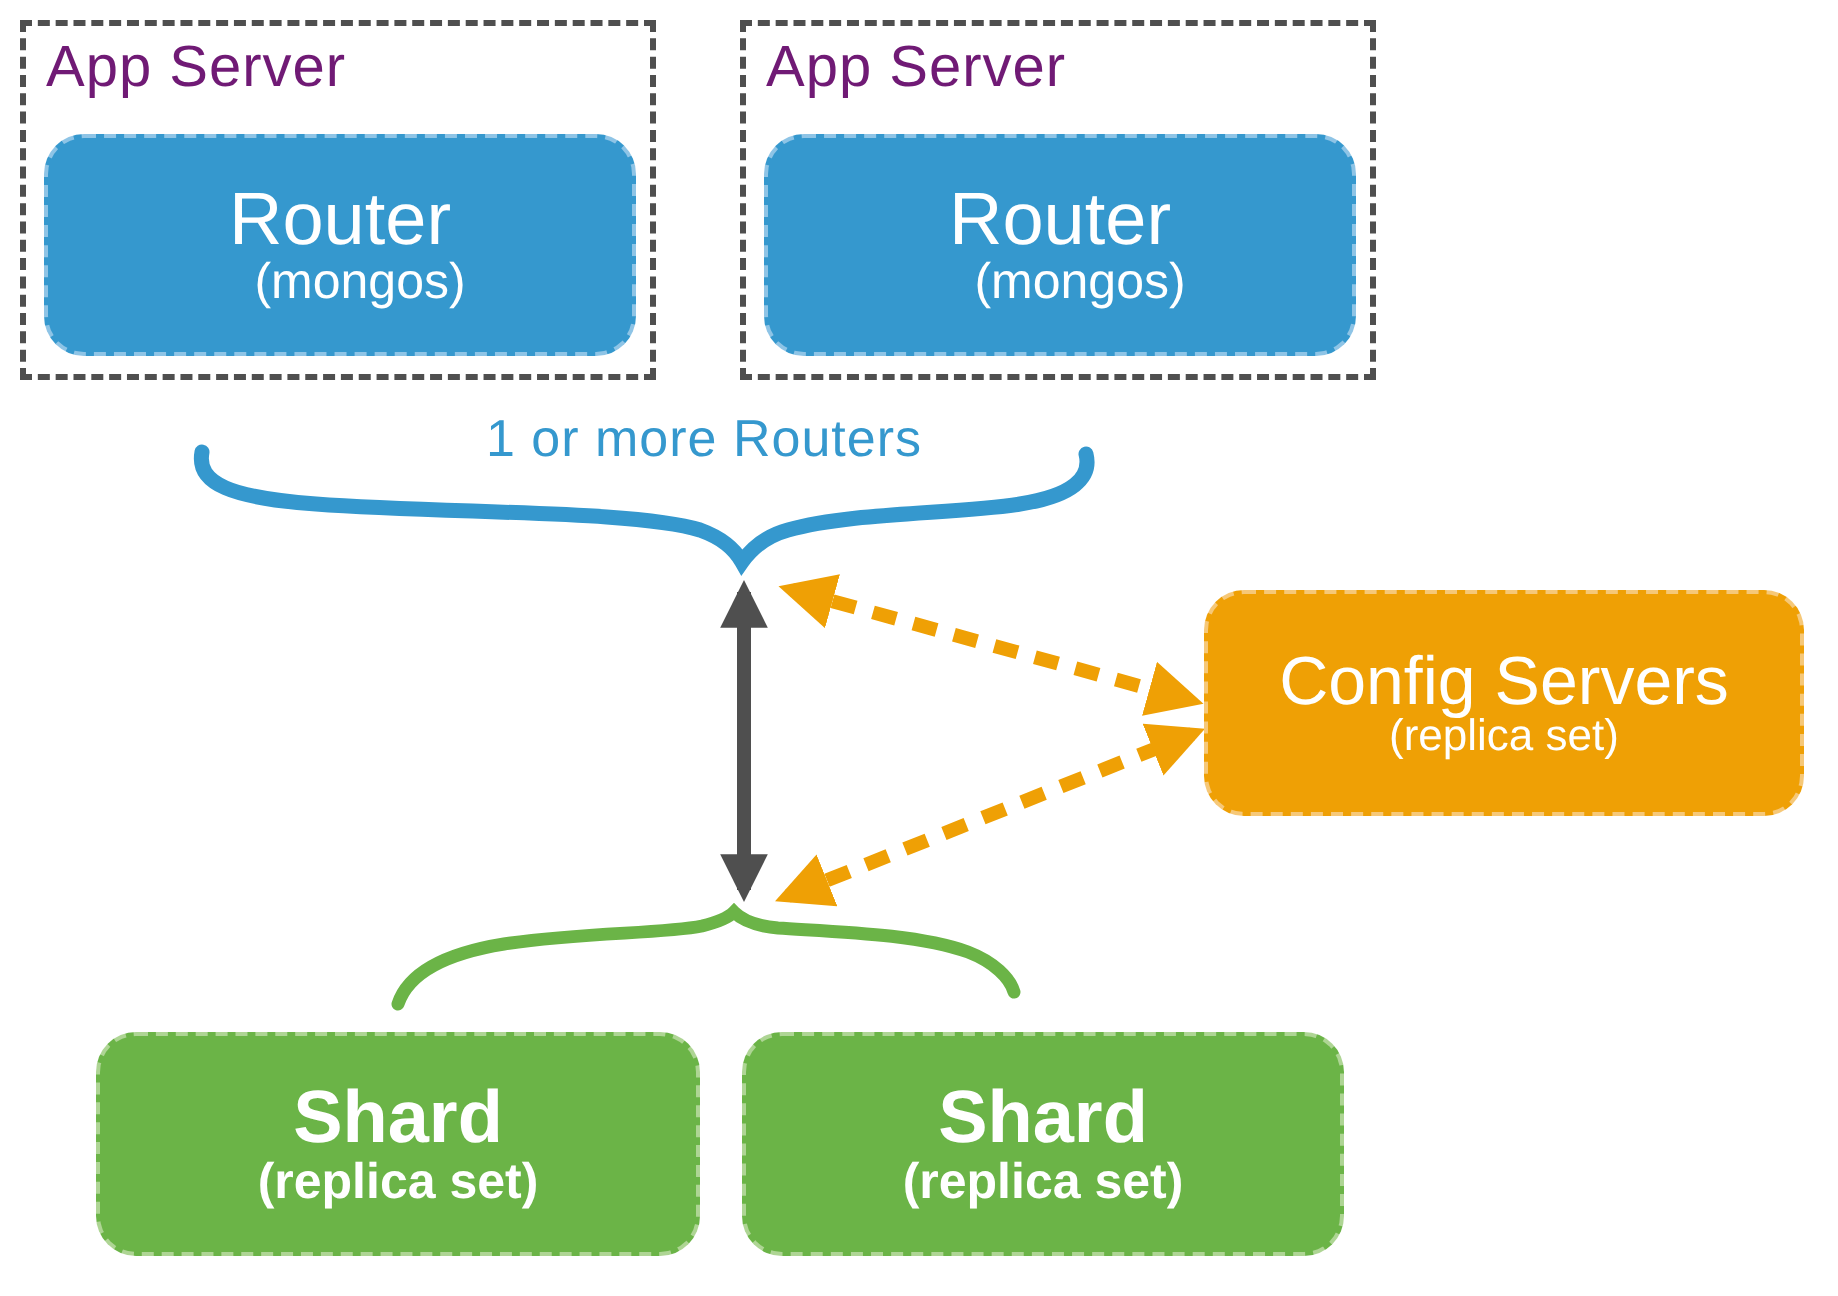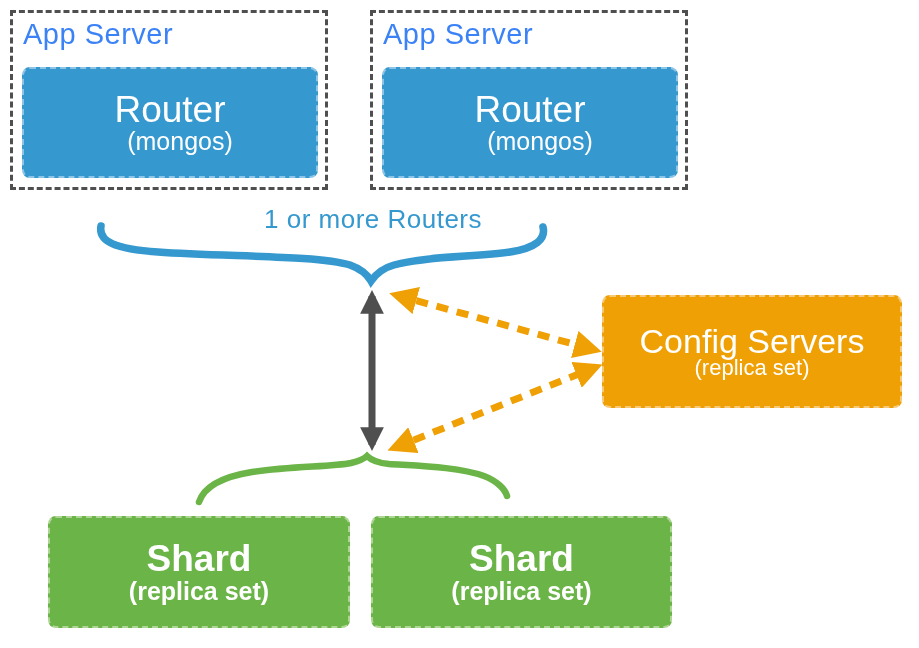--- a/index.html
+++ b/index.html
@@ -7,44 +7,44 @@
     position:relative;width:919px;height:648px;background:#fff;overflow:hidden;
     font-family:"Liberation Sans", sans-serif;
   }
   .overlay{position:absolute;left:0;top:0;width:919px;height:648px;pointer-events:none;}
 
   
   .app-server{
     position:absolute;border:3px dashed var(--c-gray);background:#fff;box-sizing:border-box;
   }
   .as-label{
-    position:absolute;left:10px;top:5px;font-size:29px;color:#3b82f6;letter-spacing:.5px;
+    position:absolute;left:10px;top:5px;font-size:29px;color:#701a75;letter-spacing:.5px;
   }
 
   
   .box{
-    position:absolute;border-radius:8px;box-sizing:border-box;
+    position:absolute;border-radius:20px;box-sizing:border-box;
     display:flex;flex-direction:column;align-items:center;justify-content:center;
     color:#fff;text-align:right;
   }
   .box .box-title{line-height:1.02;}
   .box .box-sub{line-height:1.05;}
   .router{background:var(--c-blue);border:2px dashed #8ec4e6;}
   .router .box-title{font-size:37px;}
   .router .box-sub{font-size:25px;margin-left:20px;}
   .config{background:var(--c-orange);border:2px dashed #f6c878;}
   .config .box-title{font-size:34px;}
   .config .box-sub{font-size:22px;margin-top:-2px;}
   .shard{background:var(--c-green);border:2px dashed #aed594;font-weight:bold;}
   .shard .box-title{font-size:37px;}
   .shard .box-sub{font-size:25px;}
 
   
   .brace-label{position:absolute;text-align:center;font-size:26px;letter-spacing:.5px;}
-  .label-routers{left:188px;top:204px;width:370px;color:var(--c-blue);}
+  .label-routers{left:167px;top:204px;width:370px;color:var(--c-blue);}
   .label-shards{left:180px;top:477px;width:330px;color:var(--c-green);}
 
   
   .stroke-blue{stroke:var(--c-blue);}
   .stroke-green{stroke:var(--c-green);}
   .stroke-orange{stroke:var(--c-orange);}
   .stroke-gray{stroke:var(--c-gray);}
   .fill-orange{fill:var(--c-orange);}
   .fill-gray{fill:var(--c-gray);}
 </style>

